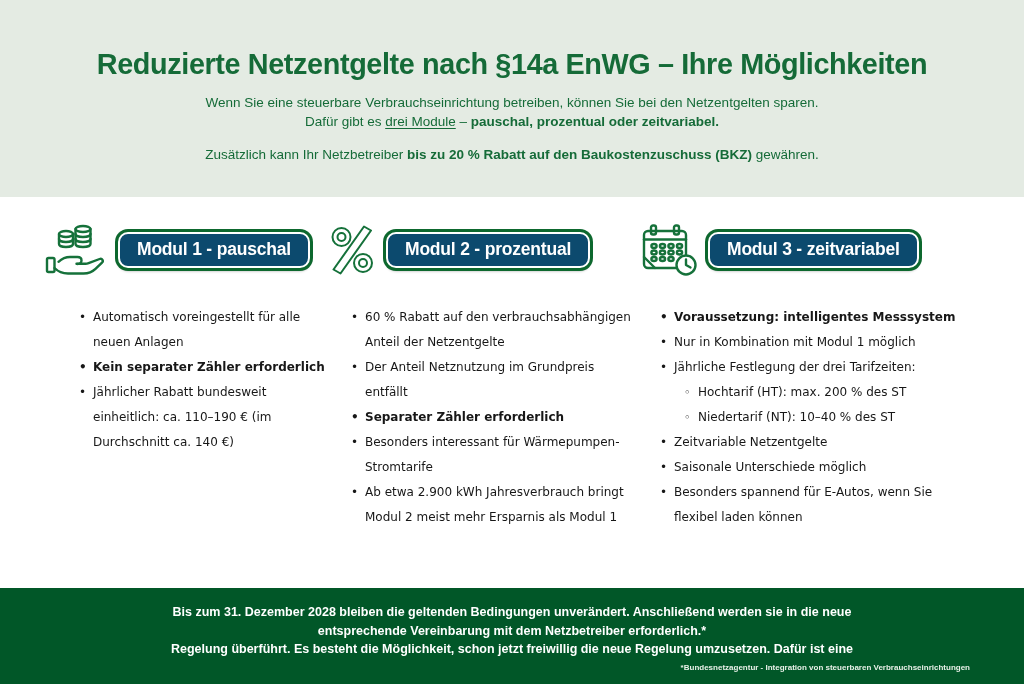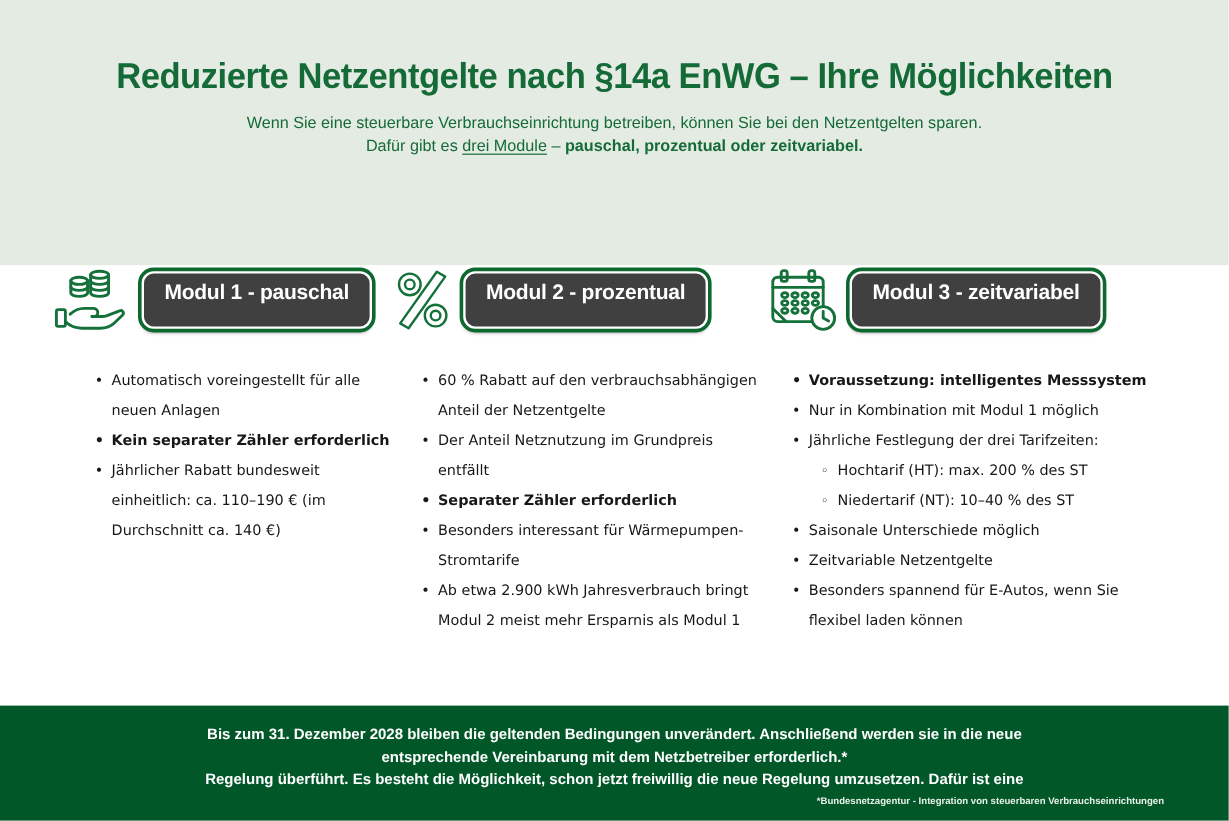--- a/index.html
+++ b/index.html
@@ -4,21 +4,21 @@
 <style>
   html,body{margin:0;padding:0;}
   body{
     width:1024px;height:684px;position:relative;overflow:hidden;
     background:#ffffff;
     font-family:"DejaVu Sans", sans-serif;
     color:#1c1c1c;
   }
   
   .hero{
-    position:absolute;top:0;left:0;right:0;height:221px;
+    position:absolute;top:0;left:0;right:0;height:197px;
     background:#e4ebe3;text-align:center;
   }
   .hero h1{
     margin:0;padding-top:48px;
     font-family:"Liberation Sans", sans-serif;
     font-weight:700;font-size:30px;line-height:32px;
     color:#156b38;letter-spacing:-0.4px;
     transform:scaleX(.96);transform-origin:center;
   }
   .intro{
@@ -32,24 +32,24 @@
   main{position:absolute;top:222px;left:0;right:0;height:360px;}
   .module{position:absolute;top:0;}
   .m1{left:44px;width:290px}
   .m2{left:329px;width:315px}
   .m3{left:641px;width:330px}
   .module-head{display:flex;align-items:center;height:56px;}
   .icon{flex:0 0 auto;margin-right:10px;display:flex;align-items:center;}
   .icon svg{display:block;}
   .badge{
     display:inline-block;
-    background:#404040;color:#ffffff;
+    background:#0c4a6e;color:#ffffff;
     font-family:"Liberation Sans", sans-serif;
     font-weight:700;font-size:17.5px;line-height:1;
-    padding:7px 17px 20px;
+    padding:7px 17px 8px;
     border:2px solid #ffffff;border-radius:10px;
     box-shadow:0 0 0 3px #0d682e, 0 3px 3px rgba(0,0,0,.35);
     letter-spacing:-0.2px;white-space:nowrap;
   }
   .bullets{
     list-style:none;margin:27px 0 0;padding:0;
     font-size:12px;line-height:25px;color:#171717;
   }
   .m1 .bullets{margin-left:35px;width:248px;}
   .m2 .bullets{margin-left:22px;width:288px;}
@@ -78,20 +78,23 @@
 </head>
 <body>
 
 <div>
 
   <header class="hero">
     <h1>Reduzierte Netzentgelte nach §14a EnWG – Ihre Möglichkeiten</h1>
     <p class="intro">
       <span>Wenn Sie eine steuerbare Verbrauchseinrichtung betreiben, können Sie bei den Netzentgelten sparen.</span><br>
       <span>Dafür gibt es </span><span class="u">drei Module</span><span> – </span><b>pauschal, prozentual oder zeitvariabel.</b>
+    </p>
+    <p class="intro intro2">
+      <span>Zusätzlich kann Ihr Netzbetreiber </span><b>bis zu 20 % Rabatt auf den Baukostenzuschuss (BKZ)</b><span> gewähren.</span>
     </p>
   </header>
 
   <main>
 
     <section class="module m1">
       <div class="module-head">
         <span class="icon">
           <svg width="64" height="54" viewBox="0 0 64 54" fill="none" stroke="#15713a" stroke-width="2.4" stroke-linecap="round" stroke-linejoin="round">
             <ellipse cx="22" cy="11" rx="7" ry="3"></ellipse>
@@ -162,22 +165,22 @@
           </svg>
         </span>
         <span class="badge">Modul 3 - zeitvariabel</span>
       </div>
       <ul class="bullets">
           <li class="bold">Voraussetzung: intelligentes Messsystem</li>
           <li>Nur in Kombination mit Modul 1 möglich</li>
           <li>Jährliche Festlegung der drei Tarifzeiten:</li>
           <li class="sub">Hochtarif (HT): max. 200 % des ST</li>
           <li class="sub">Niedertarif (NT): 10–40 % des ST</li>
+          <li>Zeitvariable Netzentgelte</li>
           <li>Saisonale Unterschiede möglich</li>
-          <li>Zeitvariable Netzentgelte</li>
           <li>Besonders spannend für E-Autos, wenn Sie flexibel laden können</li>
         </ul>
     </section>
 
   </main>
 
   <footer>
     <div class="footer-text">
         <div>Bis zum 31. Dezember 2028 bleiben die geltenden Bedingungen unverändert. Anschließend werden sie in die neue</div>
         <div>entsprechende Vereinbarung mit dem Netzbetreiber erforderlich.*</div>

